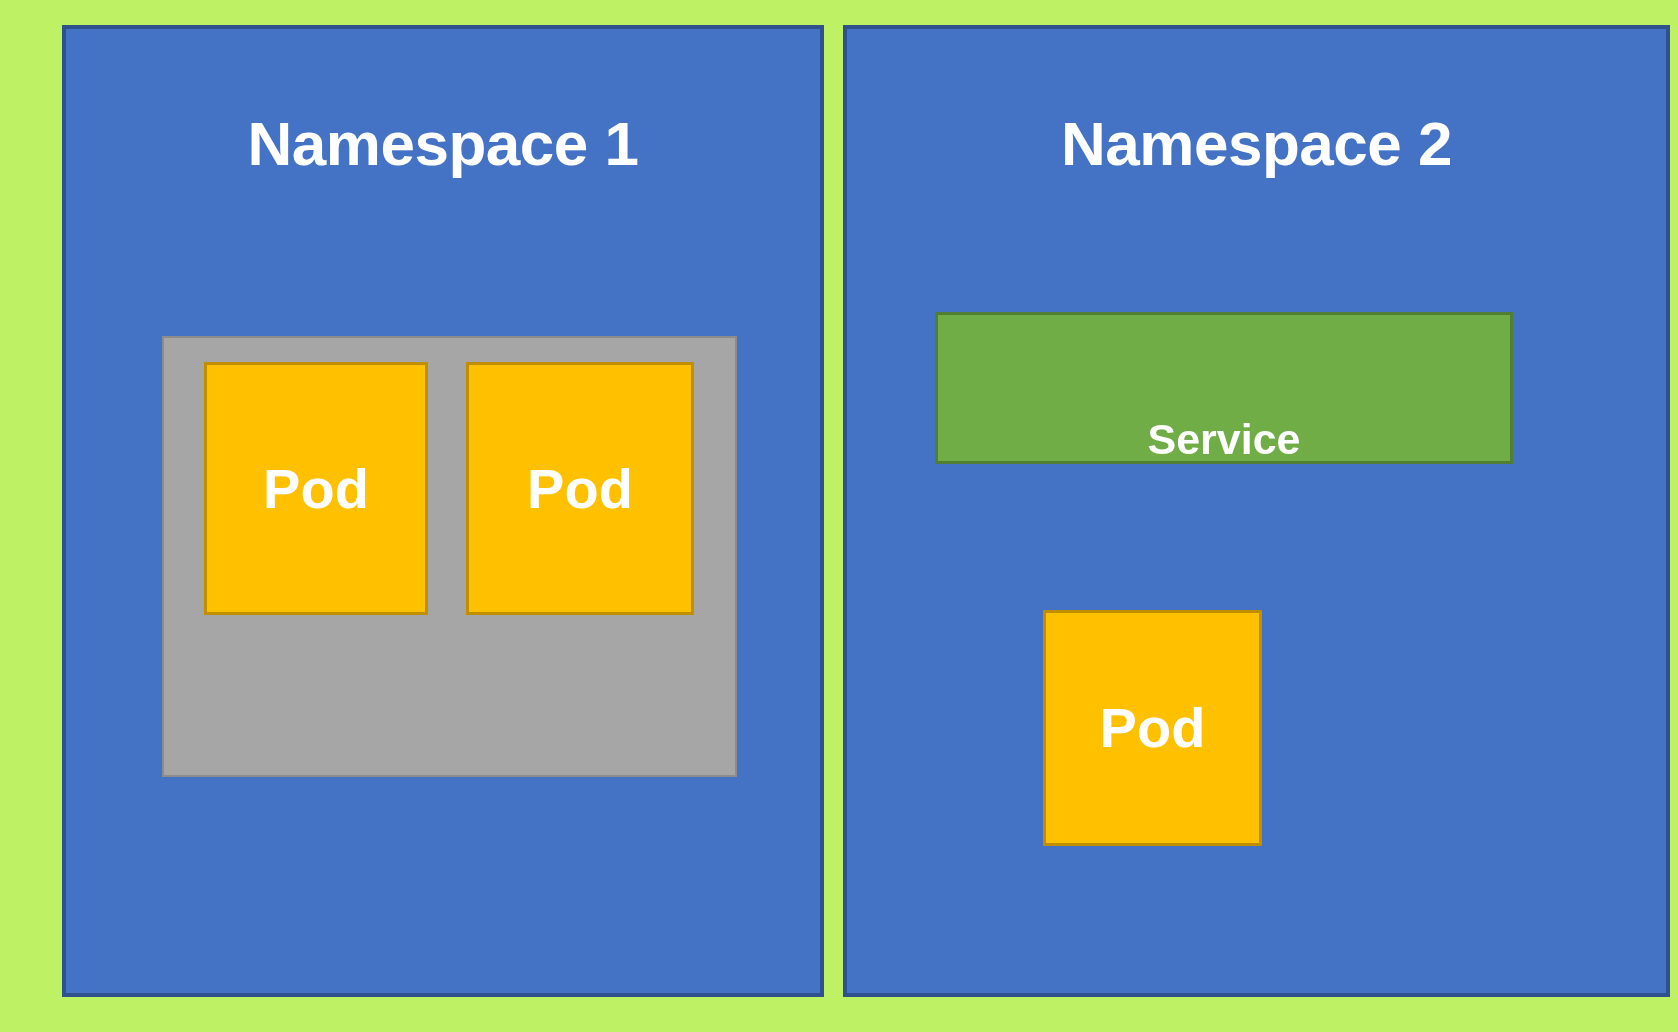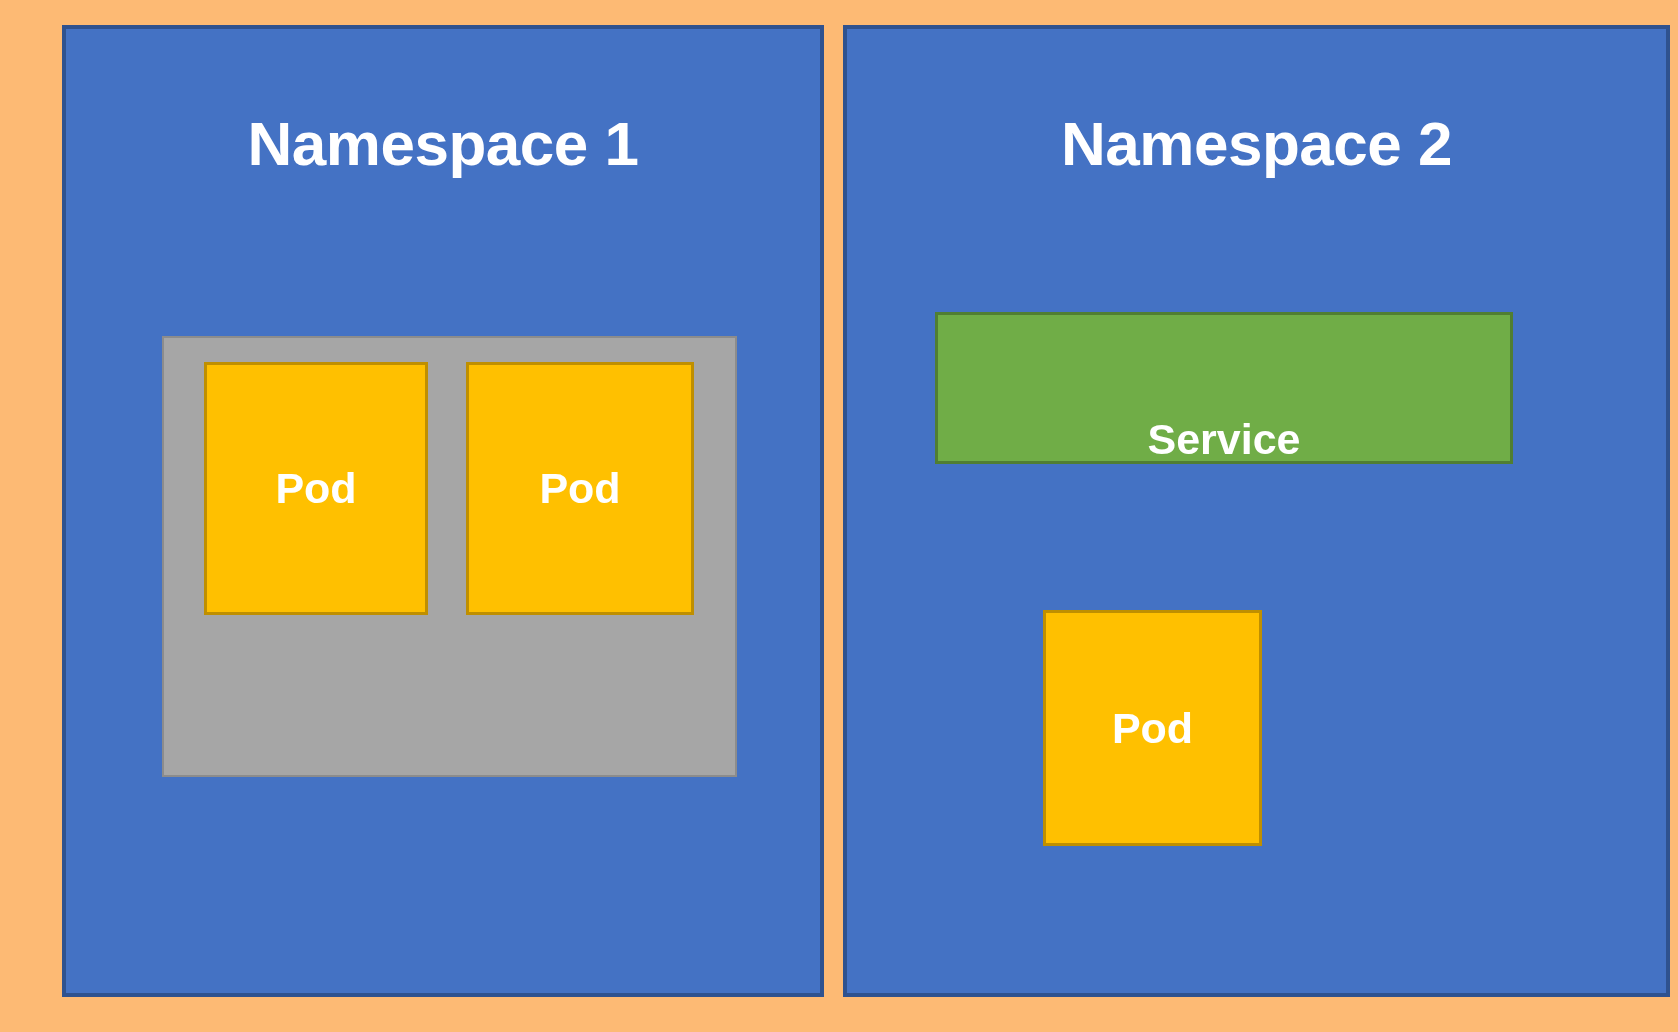--- a/index.html
+++ b/index.html
@@ -8,21 +8,21 @@
     padding: 0;
     background: #ffffff;
   }
   body {
     font-family: "Liberation Sans", sans-serif;
   }
   #canvas {
     position: relative;
     width: 1678px;
     height: 1032px;
-    background: #fdba74;
+    background: #bef264;
     overflow: hidden;
   }
 
   
   .namespace {
     position: absolute;
     background: #4472c4;
     border: 4px solid #2f528f;
     box-sizing: border-box;
   }
@@ -79,21 +79,21 @@
     position: absolute;
     background: #ffc000;
     border: 3px solid #bf8f00;
     box-sizing: border-box;
     display: flex;
     align-items: center;
     justify-content: center;
   }
   .pod-label {
     color: #ffffff;
-    font-size: 43px;
+    font-size: 56px;
     font-weight: bold;
     line-height: 1;
   }
   #pod-rc-1 {
     left: 40px;
     top: 24px;
     width: 224px;
     height: 253px;
   }
   #pod-rc-2 {

